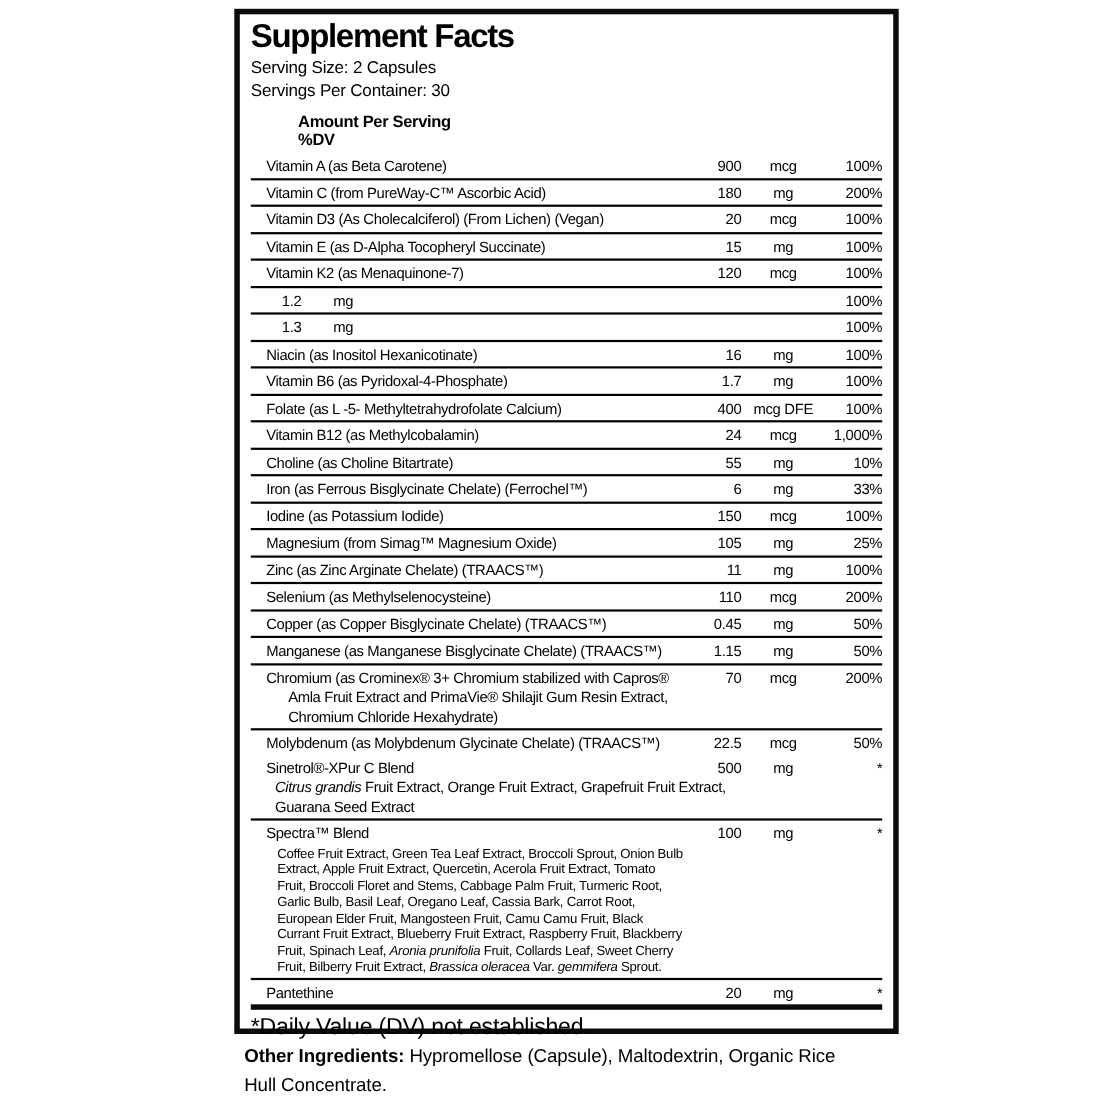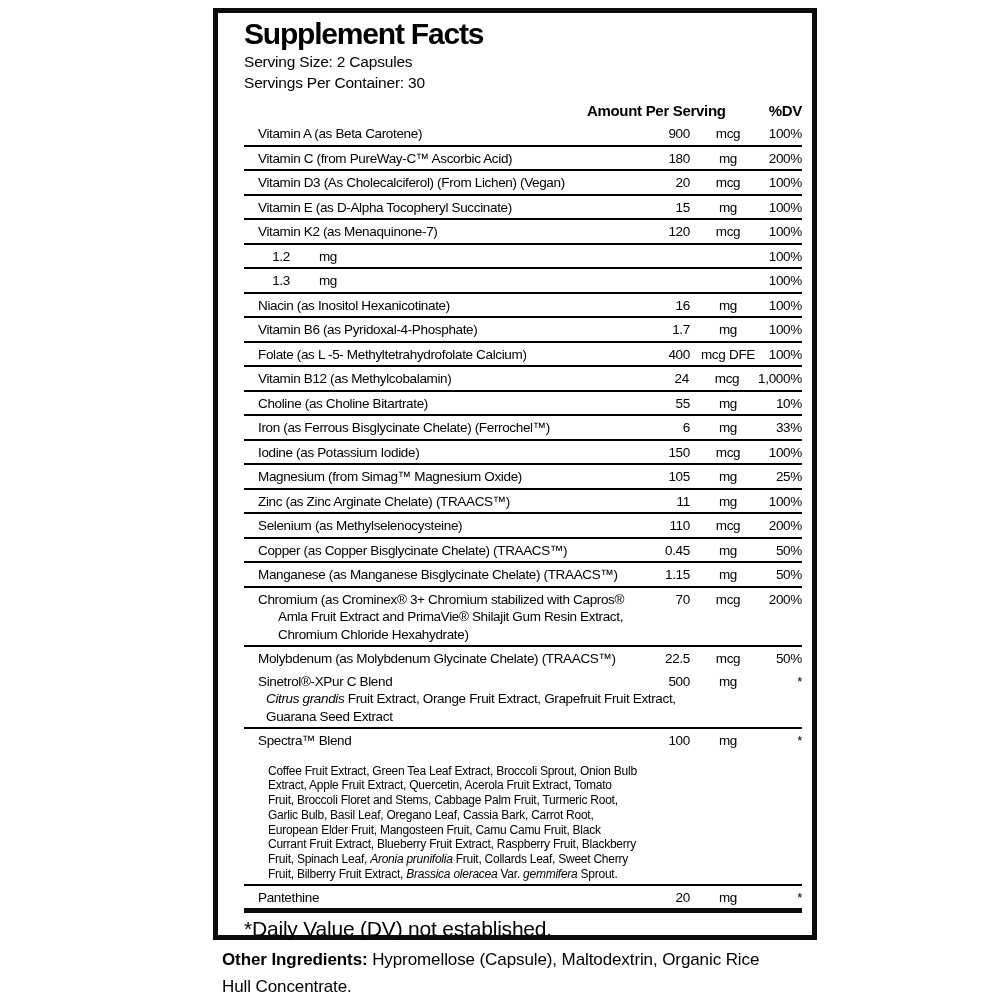--- a/index.html
+++ b/index.html
@@ -12,21 +12,21 @@
     position: relative;
     overflow: hidden;
   }
 
   .facts-box {
     position: absolute;
     left: 213px; top: 8px;
     width: 604px; height: 932px;
     border: 5px solid #0c0c0c;
     background: #fff;
-    padding: 4px 10px 6px 26px;
+    padding: 4px 10px 6px 10px;
     display: flex;
     flex-direction: column;
   }
 
   .title {
     font-size: 30px;
     font-weight: bold;
     letter-spacing: -1.2px;
     line-height: 34px;
   }
@@ -42,20 +42,21 @@
   .bar-sect  { height: 5px; background: #0c0c0c; }
 
   .hdr {
     display: flex;
     justify-content: flex-end;
     align-items: baseline;
     font-weight: bold;
     font-size: 15px;
     letter-spacing: -0.3px;
     padding: 4px 0 3px 0;
+    flex-direction: column;
   }
   .hdr-dv { margin-left: 43px; }
 
   .rows { }
   .nrow { padding: 3px 0 2px 0; }
   .rows .nrow + .nrow { border-top: 2px solid #000000; }
 
   .rline { display: flex; align-items: flex-start; }
   .nname {
     width: 386px;
@@ -84,21 +85,21 @@
     line-height: 17.5px;
     margin-left: 22px;
     max-width: 460px;
   }
   .nsub.small {
     font-size: 12px;
     letter-spacing: -0.25px;
     line-height: 14.8px;
     margin-left: 24px;
     max-width: 372px;
-    margin-top: 14px;
+    margin-top: 2px;
   }
   .nsub i, .nname i { font-style: italic; }
 
   .flex-fill { flex: 1; }
 
   .footnote {
     border-top: 5px solid #0c0c0c;
     font-size: 21px;
     letter-spacing: -0.2px;
     padding: 4px 0 2px 0;

